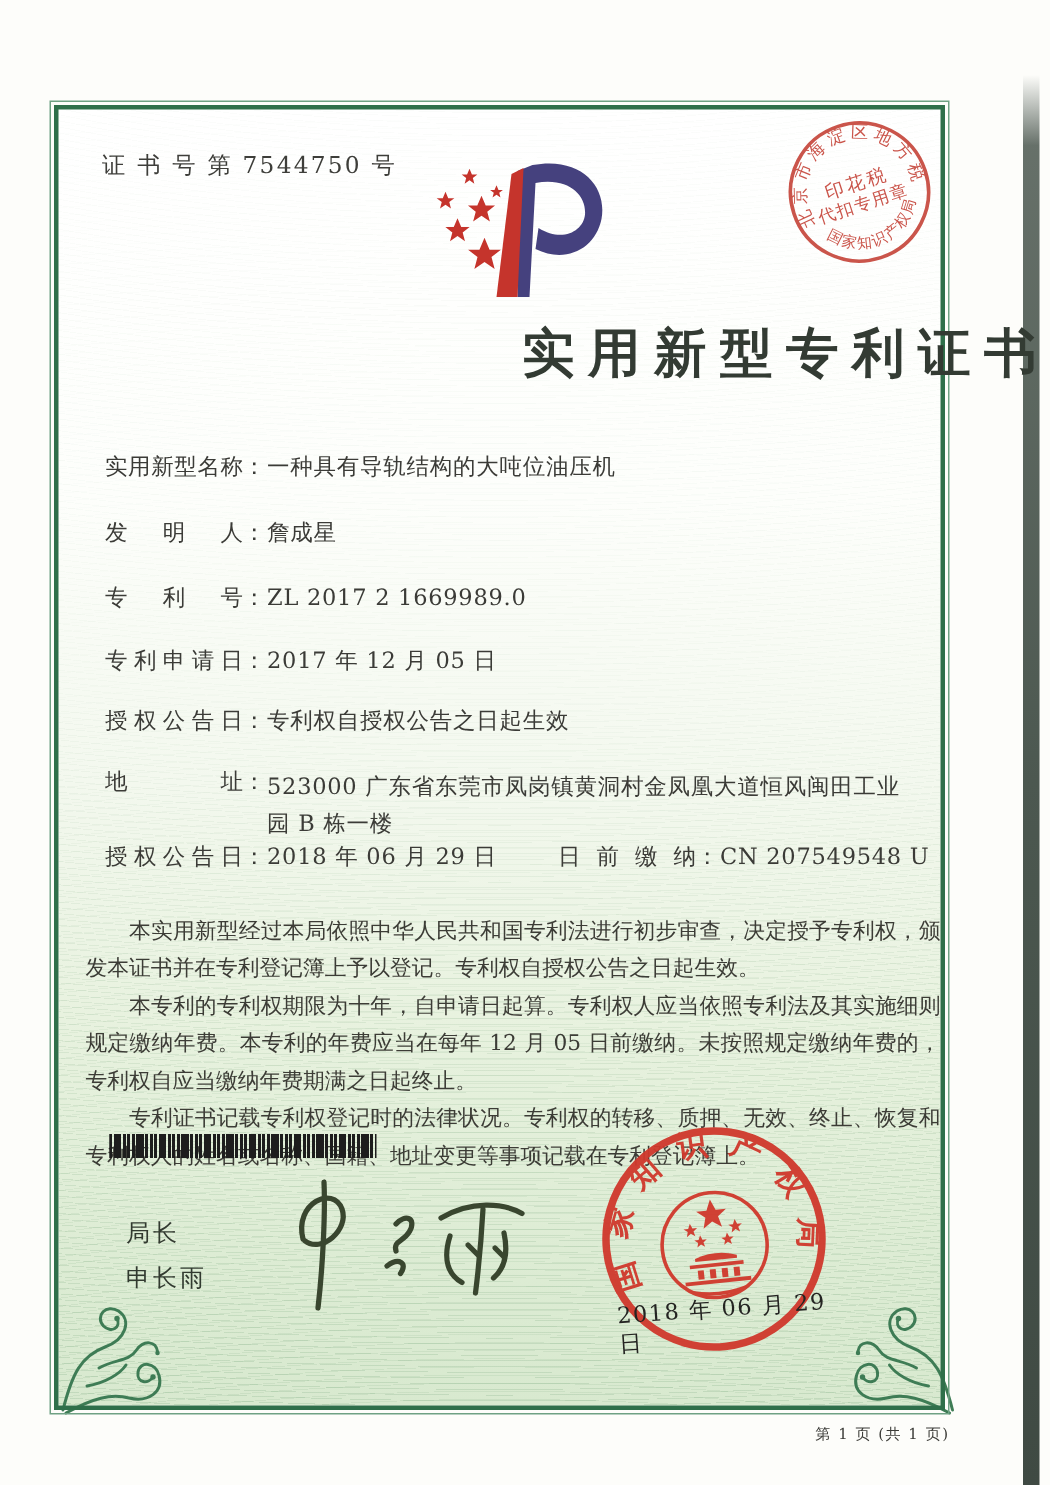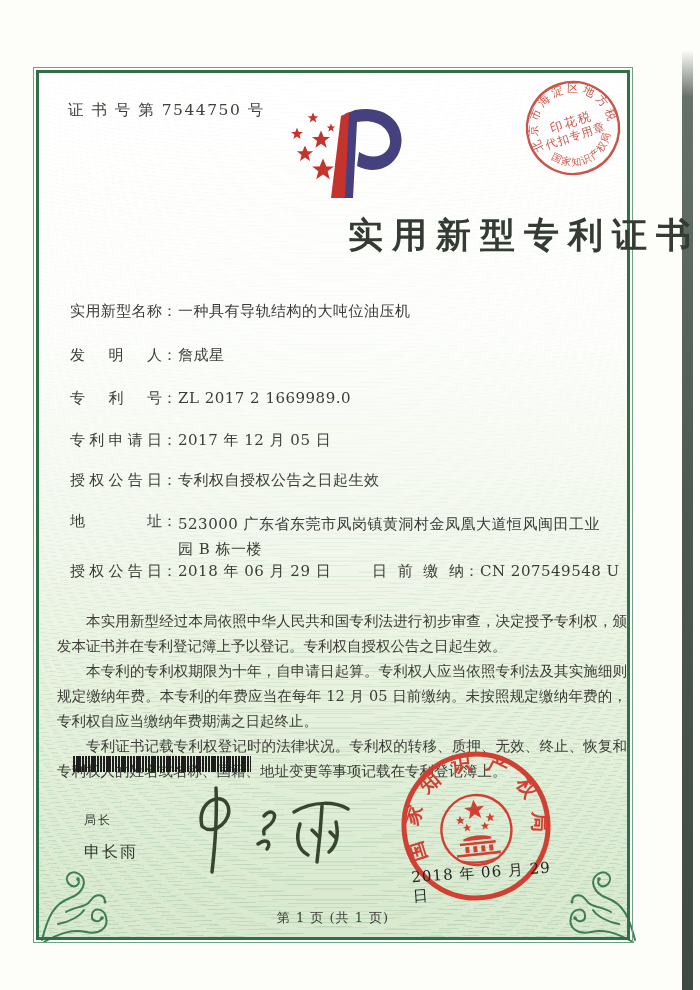--- a/index.html
+++ b/index.html
@@ -48,32 +48,32 @@
     line-height:25px; color:#3c3c36; text-align:justify;margin-top:28px; }
   .paras p { text-indent:2em; }
 
   .barcode { position:absolute; left:73px; top:756px; width:178px; height:16px;
     background-color:transparent;
     background-image:
       repeating-linear-gradient(90deg,#1d1d1d 0 2px,rgba(0,0,0,0) 2px 3px),
       repeating-linear-gradient(90deg,#1d1d1d 0 1px,rgba(0,0,0,0) 1px 5px),
       repeating-linear-gradient(90deg,rgba(0,0,0,0) 0 3px,#1d1d1d 3px 4px,rgba(0,0,0,0) 4px 9px); }
 
-  .signer-title { position:absolute; left:84px; top:812px; font-size:12px; color:#323a30; letter-spacing:2px; }
+  .signer-title { position:absolute; left:84px; top:812px; font-size:16px; color:#323a30; letter-spacing:2px; }
   .signer-name  { position:absolute; left:84px; top:842px; font-size:16px; color:#323a30; letter-spacing:2px; }
   .signature { position:absolute; left:172px; top:782px; width:200px; height:98px; }
 
   .seal { position:absolute; left:396px; top:746px; width:160px; height:160px; opacity:.95; }
   .seal-date { position:absolute; left:412px; top:863px; width:150px; font-size:15px; color:#242422;
     letter-spacing:1px; transform:rotate(-4deg); }
 
   .tax-stamp { position:absolute; left:521px; top:76px; width:104px; height:104px; opacity:.92; }
 
-  .footer { position:absolute; left:33px; top:909px; width:600px; text-align:center;
-    font-size:13px; color:#3c3c38; letter-spacing:1px; }
+  .footer { position:absolute; left:33px; top:949px; width:600px; text-align:right;
+    font-size:10px; color:#3c3c38; letter-spacing:1px; }
 </style>
 </head>
 <body>
 
 <div class="stage">
   <div class="paper"></div>
   <div class="paper-edge"></div>
 
   <div class="guilloche">
     <div class="gu-waves"></div>

